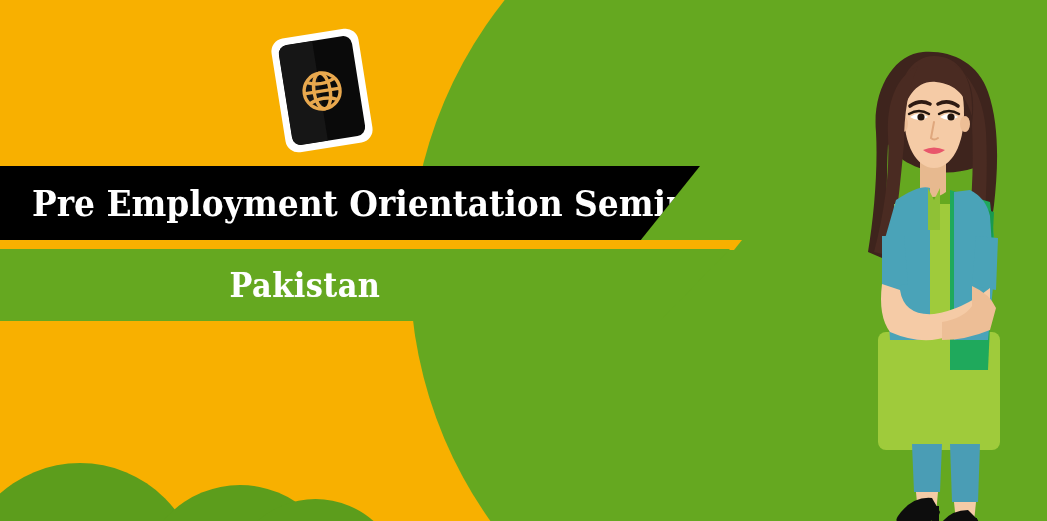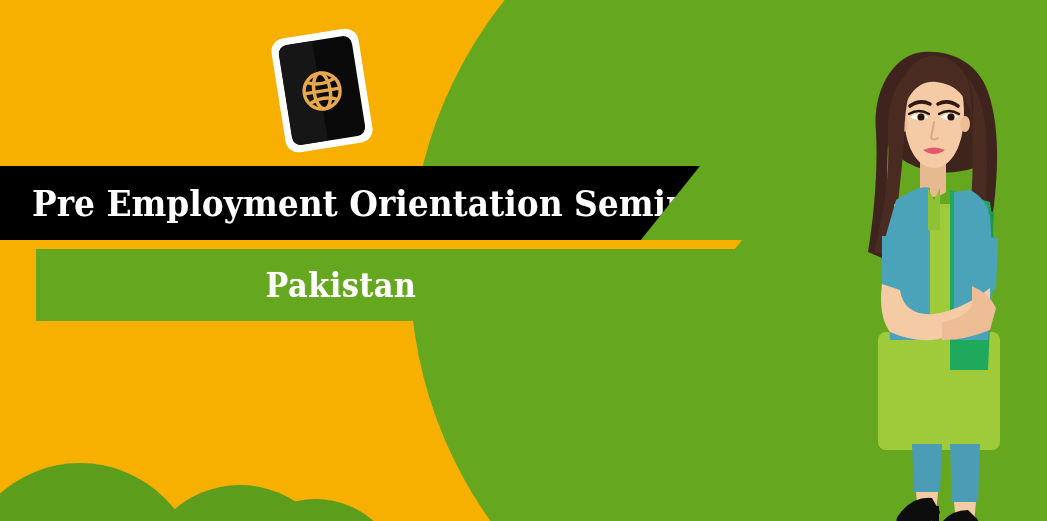--- a/index.html
+++ b/index.html
@@ -48,21 +48,20 @@
     position: absolute;
     left: 0;
     top: 249px;
     width: 730px;
     height: 72px;
     background: #65A820;
     clip-path: polygon(0 0, 730px 0, 660px 100%, 0 100%);
     display: flex;
     align-items: center;
     justify-content: center;
-    margin-left: 36px;
   }
   .green-band-text {
     color: #ffffff;
     font-size: 33px;
     letter-spacing: 0.5px;
     font-weight: 700;
     font-family: "DejaVu Serif", "Liberation Serif", serif;
     transform: translateX(-60px) scaleX(0.92);
     text-shadow: 0 0 1px rgba(255,255,255,0.4);
   }

